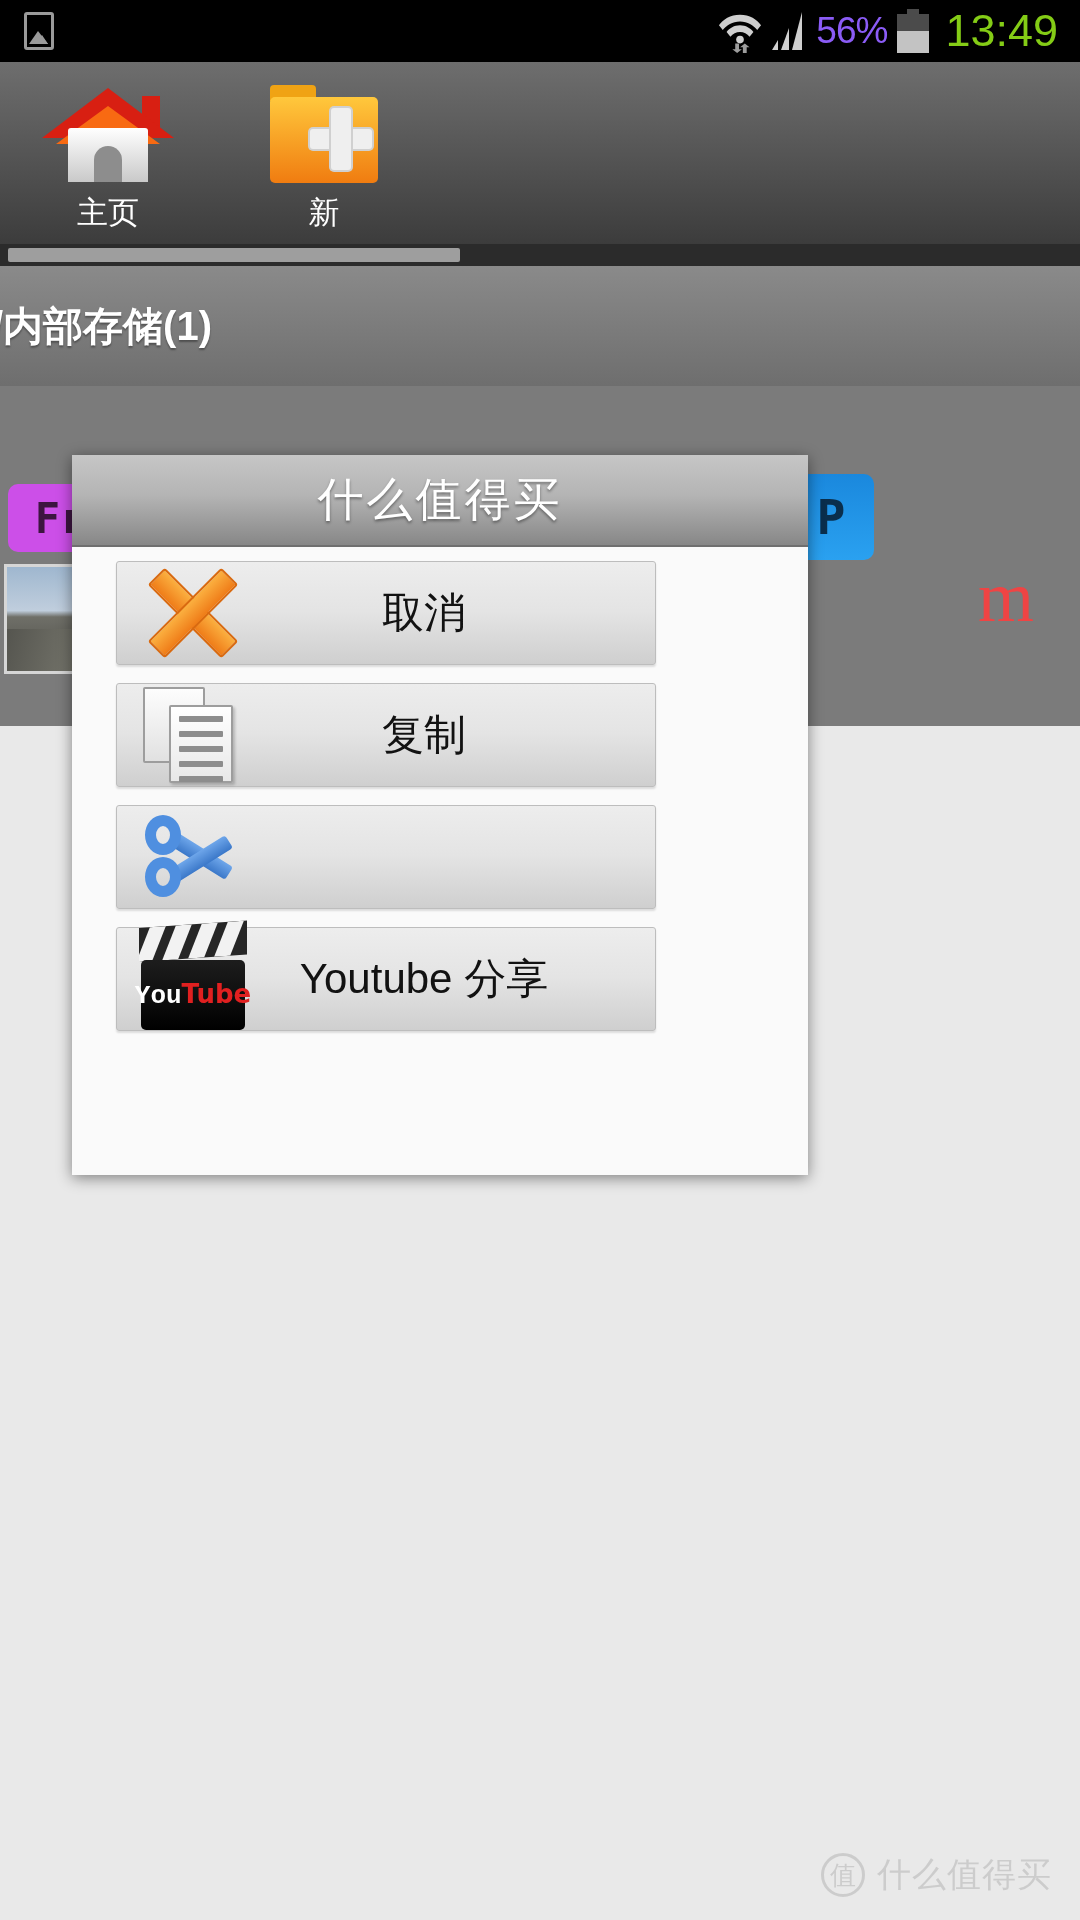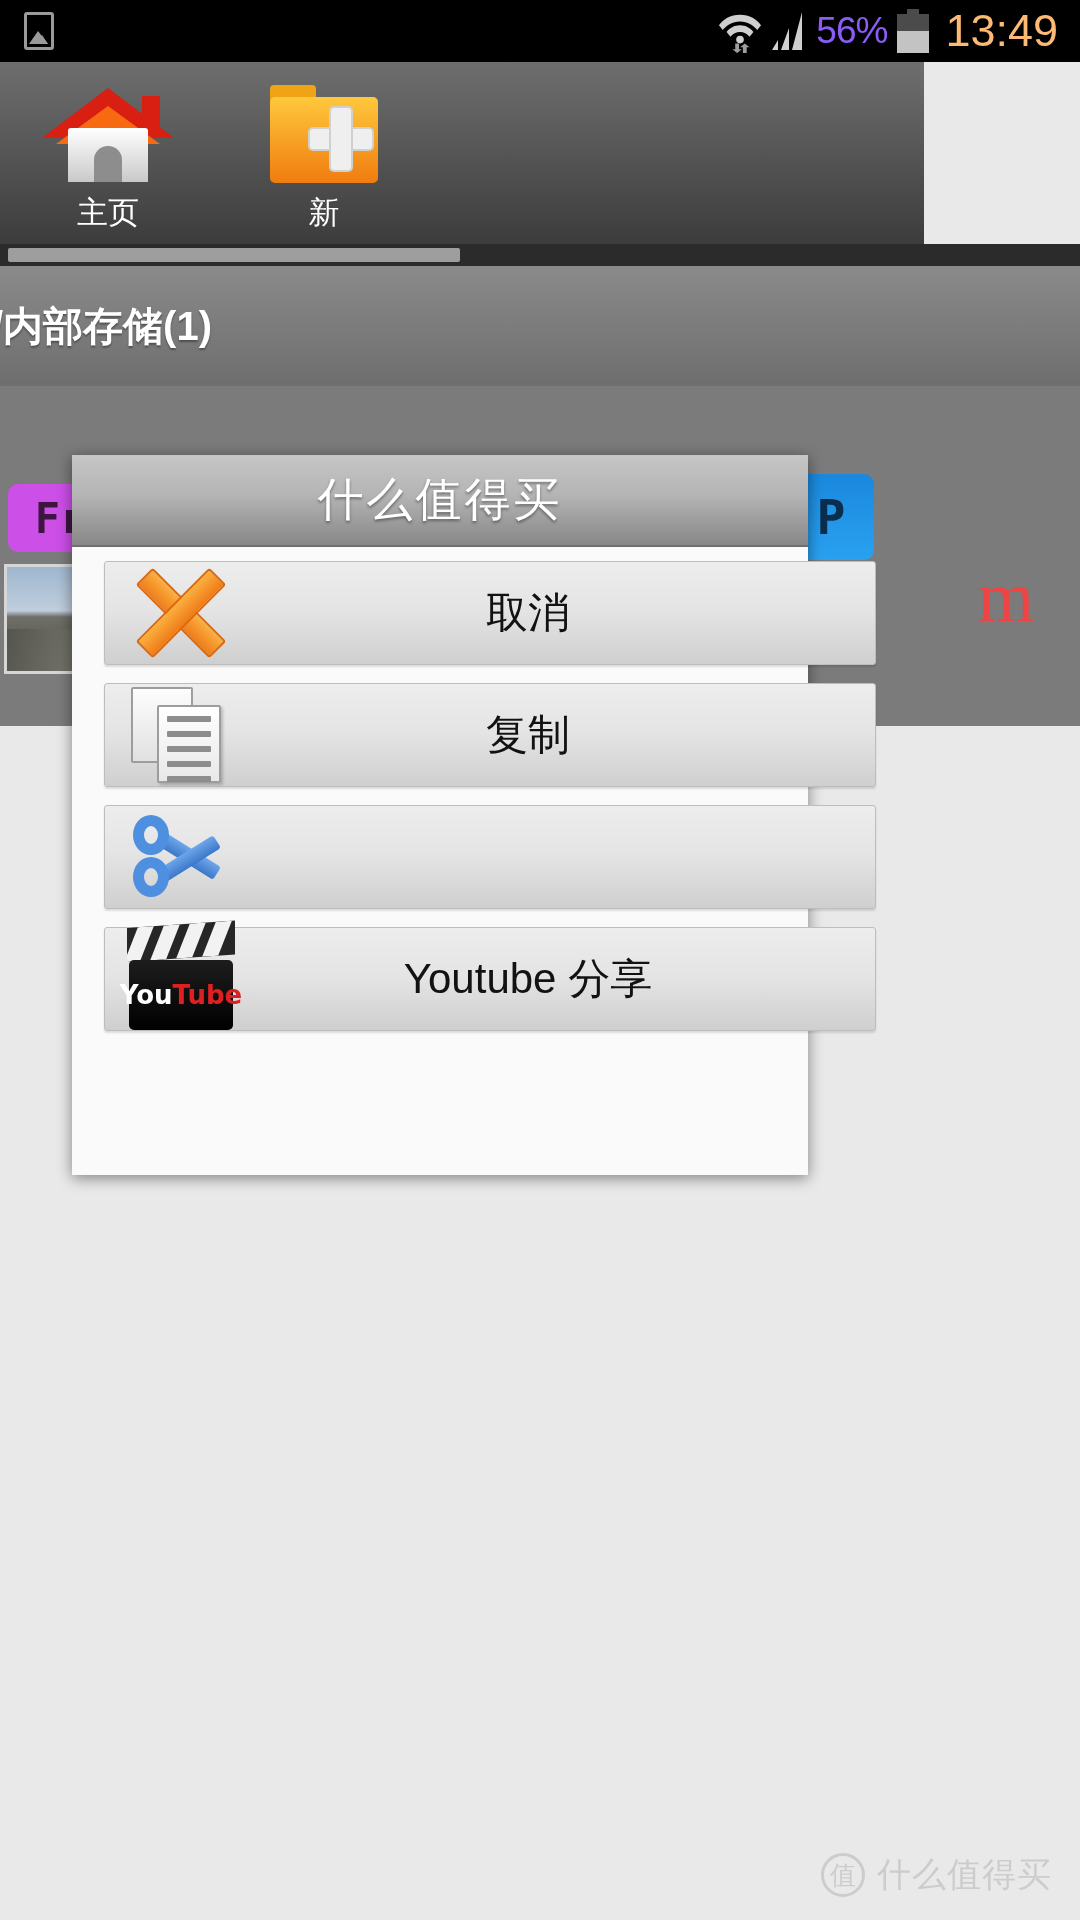--- a/index.html
+++ b/index.html
@@ -37,25 +37,25 @@
   }
   .wifi-ico { width:48px; height:44px; position:relative; }
   .sig-ico { width:40px; height:42px; position:relative; }
   .pct { font-size:37px; color:#8b5cf6; letter-spacing:-1px; }
   .batt {
     width:32px; height:44px; position:relative; margin-left:4px;
   }
   .batt .cap { position:absolute; left:10px; top:0; width:12px; height:6px; background:#4b4b4b; }
   .batt .body { position:absolute; left:0; top:5px; width:32px; height:39px; background:#4b4b4b; }
   .batt .fill { position:absolute; left:0; bottom:0; width:32px; height:22px; background:#c3c3c3; }
-  .clock { font-size:45px; color:#fdba74; margin-left:10px; letter-spacing:0px; }
+  .clock { font-size:45px; color:#84cc16; margin-left:10px; letter-spacing:0px; }
 
   
   .toolbar {
-    position:absolute; left:0; top:62px; width:924px; height:182px;
+    position:absolute; left:0; top:62px; width:1080px; height:182px;
     background:linear-gradient(to bottom,#6e6e6e 0%, #5d5d5d 35%, #3c3c3c 100%);
     display:flex; align-items:flex-start;
   }
   .tb-item {
     width:216px; height:182px; display:flex; flex-direction:column;
     align-items:center; justify-content:flex-start; padding-top:16px;
   }
   .tb-ico { height:112px; display:flex; align-items:center; justify-content:center; }
   .tb-label { font-size:31px; color:#ffffff; margin-top:2px; white-space:nowrap; }
   .tb-label.dim { color:#9b9b9b; }
@@ -192,25 +192,25 @@
     background:linear-gradient(to bottom,#c6c6c6 0%, #b4b4b4 45%, #878787 100%);
     display:flex; align-items:center; justify-content:center;
     border-bottom:2px solid #6f6f6f;
   }
   .dlg-title span {
     font-size:46px; color:#ffffff; letter-spacing:3px;
     text-shadow:0 2px 3px rgba(0,0,0,.4);
   }
   .dlg-body { padding:14px 32px 0 32px; }
   .dlg-item {
-    position:relative; width:772px; height:104px; margin-bottom:18px;
+    position:relative; width:540px; height:104px; margin-bottom:18px;
     background:linear-gradient(to bottom,#ededed 0%, #e4e4e4 48%, #cfcfcf 100%);
     border:1px solid #bdbdbd; border-radius:3px;
     box-shadow:0 2px 2px rgba(0,0,0,.12);
-    display:flex; align-items:center;
+    display:flex; align-items:center;margin-left:12px;
   }
   .dlg-ico { width:120px; min-width:120px; height:104px; display:flex; align-items:center; justify-content:center; margin-left:16px; }
   .dlg-label {
     flex:1; text-align:center; font-size:42px; color:#121212;
     padding-right:60px;
   }
 
   
   .x-ico { width:96px; height:96px; position:relative; }
   .x-ico i {
@@ -261,21 +261,21 @@
   }
   .yt-clap i {
     position:absolute; top:0; width:16px; height:34px; background:#f2f2f2; transform:skewX(-22deg);
   }
   .yt-body {
     position:absolute; left:2px; top:32px; width:104px; height:70px;
     background:linear-gradient(to bottom,#1d1d1d,#000); border-radius:5px;
     display:flex; align-items:center; justify-content:center;
   }
   .yt-txt { font-size:26px; font-weight:bold; font-family:"DejaVu Sans",sans-serif; line-height:1; }
-  .yt-txt .w { color:#fff; }
+  .yt-txt .w { color:#fff;font-family:Liberation Mono, monospace; }
   .yt-txt .r { color:#e02020; }
 
   
   .tr-ico { width:96px; height:98px; position:relative; }
   .tr-handle { position:absolute; left:30px; top:0; width:36px; height:14px;
     border:5px solid #4f8fe0; border-bottom:none; border-radius:4px 4px 0 0; }
   .tr-lid { position:absolute; left:4px; top:14px; width:88px; height:18px;
     background:linear-gradient(to bottom,#74aef0,#4a86d8); border-radius:3px; }
   .tr-can { position:absolute; left:14px; top:34px; width:68px; height:64px;
     background:linear-gradient(to bottom,#74aef0,#3f7ccd); border-radius:0 0 6px 6px;

